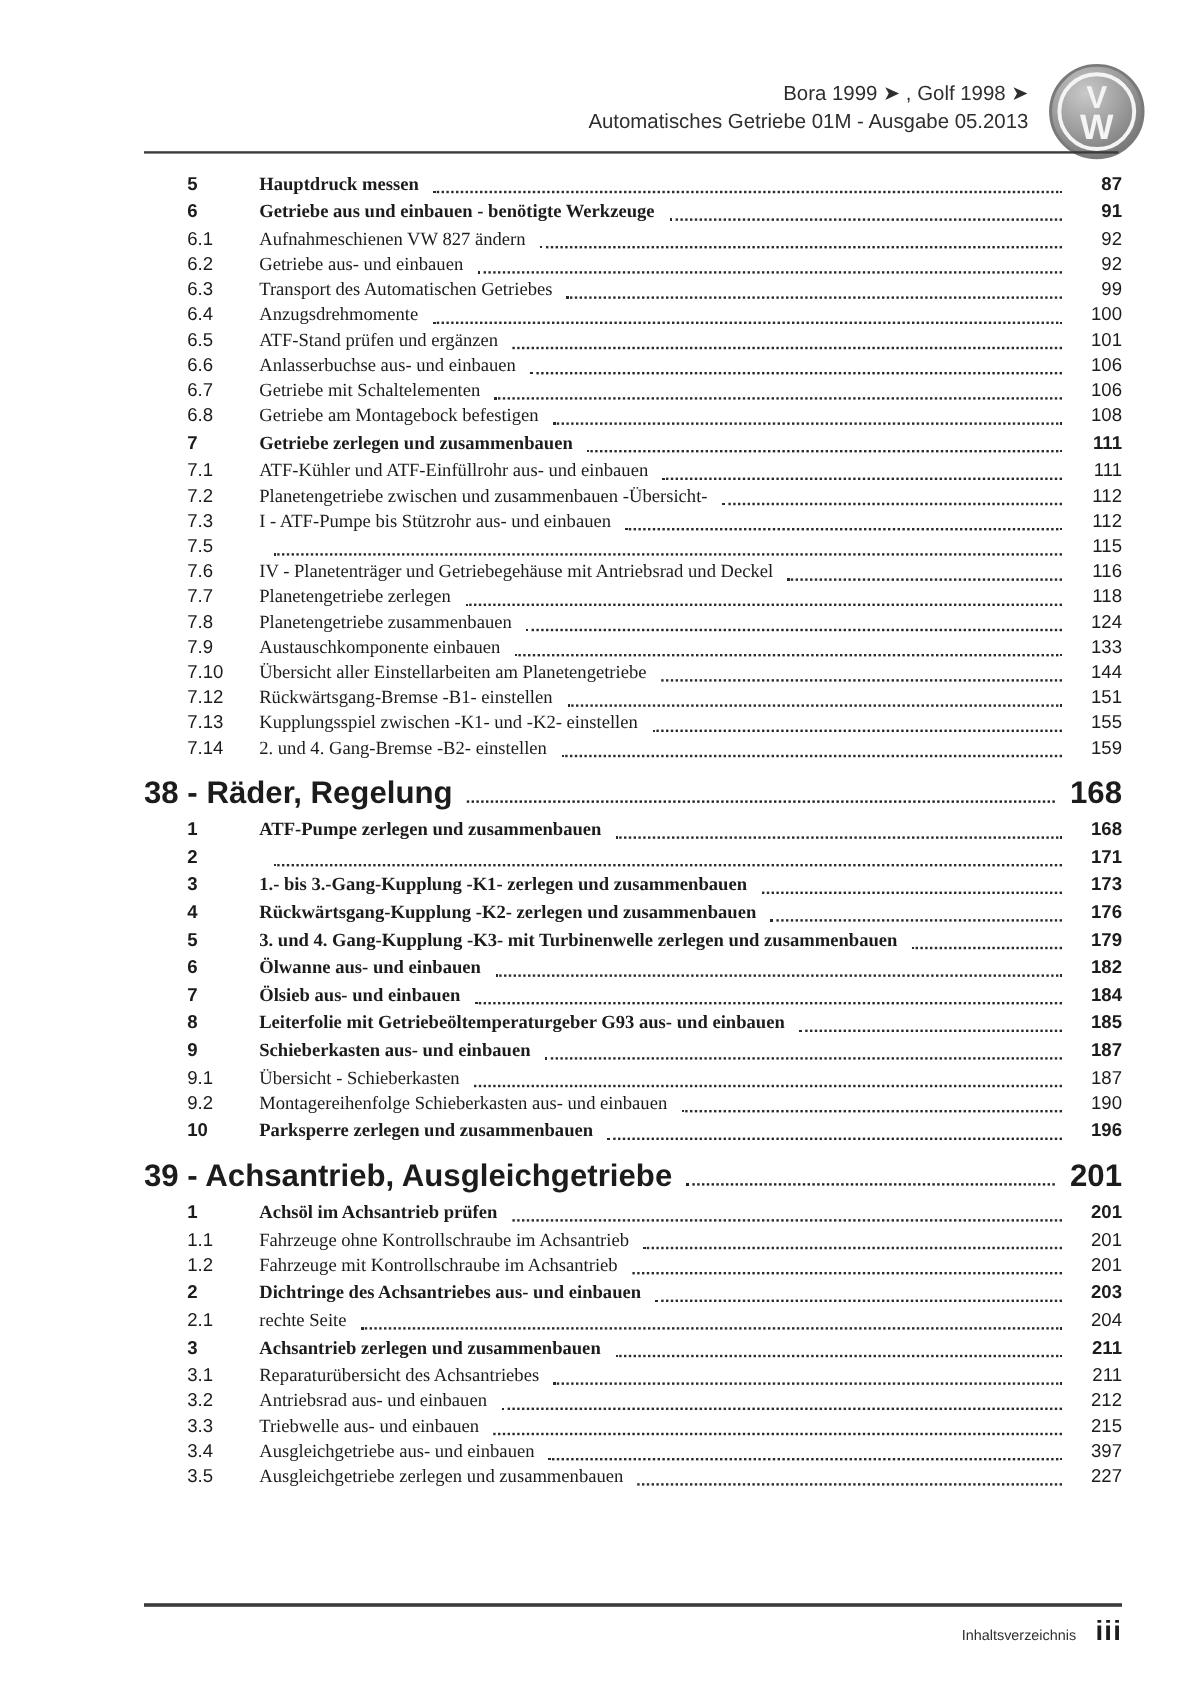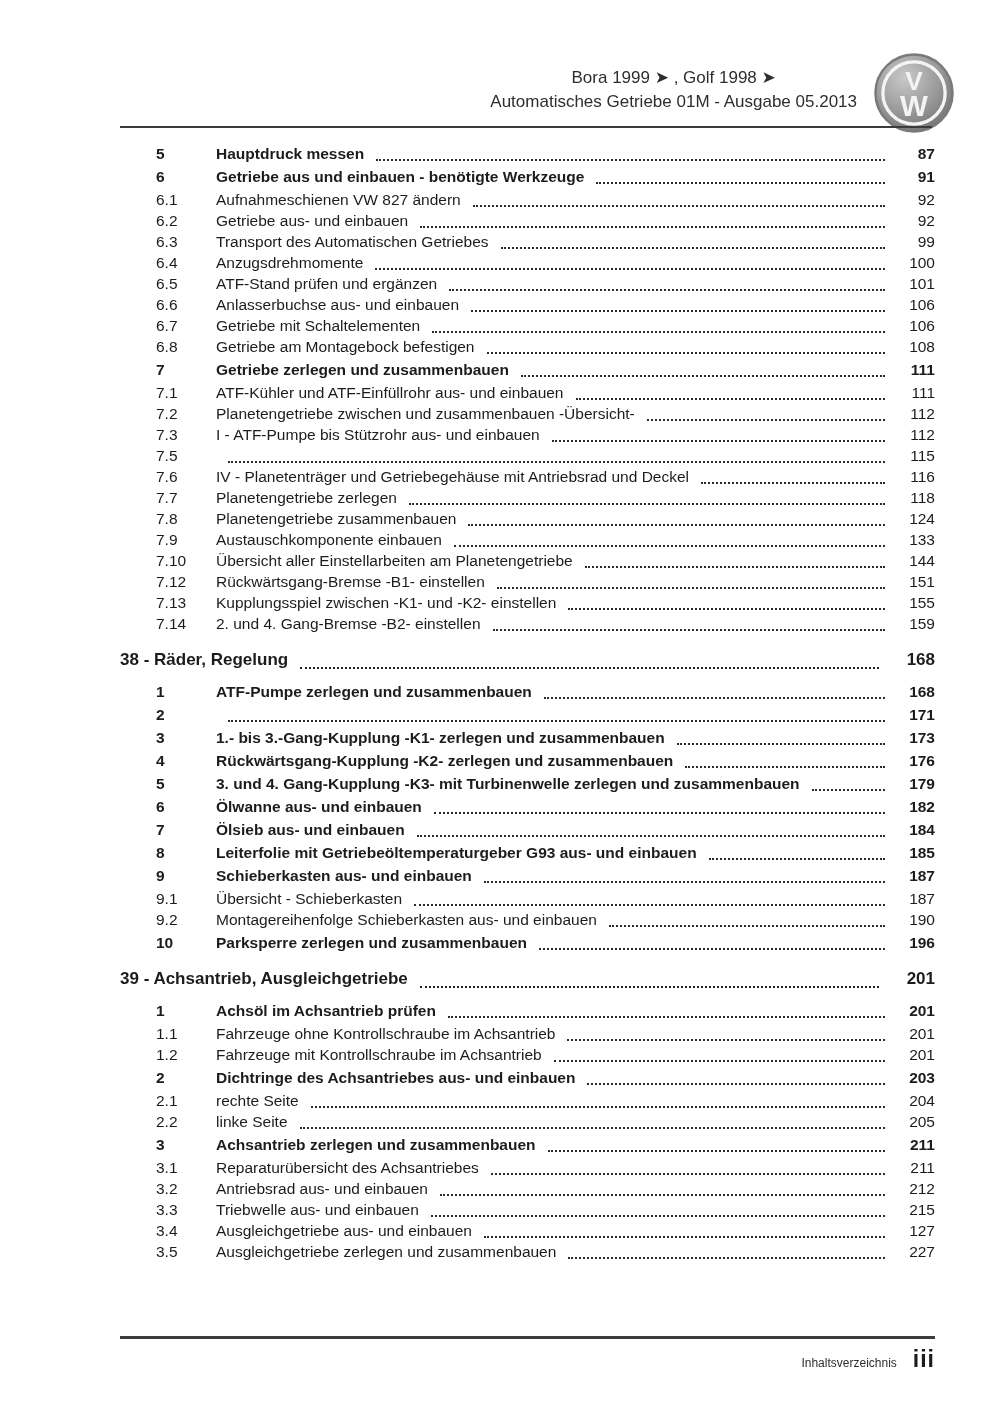--- a/index.html
+++ b/index.html
@@ -11,21 +11,21 @@
     position: relative;
     overflow: hidden;
   }
 
   
   .header {
     position: absolute; top: 52px; left: 120px; width: 835px;
     display: flex; justify-content: flex-end; align-items: flex-start;
   }
   .header-text {
-    text-align: center;
+    text-align: right;
     font-size: 17px; line-height: 24px;
     color: #2e2e2e;
     padding-top: 14px;
     margin-right: 16px;
   }
   .logo-wrap { width: 82px; height: 82px; flex: none; }
   .header-rule {
     position: absolute; top: 126px; left: 120px; width: 812px; height: 2px;
     background: #3c3c3c;
   }
@@ -33,32 +33,32 @@
   
   .toc {
     position: absolute; top: 141px; left: 120px; width: 815px;
   }
   .toc-row {
     display: flex; align-items: baseline;
     font-size: 15.5px; line-height: 21px;
   }
   .toc-row.bold { font-weight: bold; margin: 2px 0; }
   .num { flex: none; width: 60px; margin-left: 36px; }
-  .entry-title { white-space: nowrap; }
+  .entry-title { white-space: nowrap; font-family: Liberation Serif, serif; }
   .leader {
     flex: 1 1 auto; min-width: 18px;
     border-bottom: 2px dotted #2b2b2b;
     margin: 0 10px 3px 12px;
     align-self: flex-end;
   }
   .page-num { flex: none; width: 40px; text-align: right; }
 
   .section-heading {
     display: flex; align-items: baseline;
-    font-size: 17px; font-weight: bold; line-height: 26px;
+    font-size: 26px; font-weight: bold; line-height: 26px;
     margin-top: 13px; margin-bottom: 8px;
   }
   .section-heading .leader { border-bottom: 2.5px dotted #222; margin-bottom: 4px; }
   .section-heading .page-num { width: 46px; }
 
   
   .footer-rule {
     position: absolute; top: 1336px; left: 120px; width: 815px; height: 3px;
     background: #3c3c3c;
   }
@@ -339,26 +339,20 @@
     <span class="entry-title">Dichtringe des Achsantriebes aus- und einbauen</span>
     <span class="leader"></span>
     <span class="page-num">203</span>
   </div>
       <div class="toc-row">
     <span class="num">2.1</span>
     <span class="entry-title">rechte Seite</span>
     <span class="leader"></span>
     <span class="page-num">204</span>
   </div>
-      <div class="toc-row">
-    <span class="num">2.2</span>
-    <span class="entry-title">linke Seite</span>
-    <span class="leader"></span>
-    <span class="page-num">205</span>
-  </div>
       <div class="toc-row bold">
     <span class="num">3</span>
     <span class="entry-title">Achsantrieb zerlegen und zusammenbauen</span>
     <span class="leader"></span>
     <span class="page-num">211</span>
   </div>
       <div class="toc-row">
     <span class="num">3.1</span>
     <span class="entry-title">Reparaturübersicht des Achsantriebes</span>
     <span class="leader"></span>
@@ -373,21 +367,21 @@
       <div class="toc-row">
     <span class="num">3.3</span>
     <span class="entry-title">Triebwelle aus- und einbauen</span>
     <span class="leader"></span>
     <span class="page-num">215</span>
   </div>
       <div class="toc-row">
     <span class="num">3.4</span>
     <span class="entry-title">Ausgleichgetriebe aus- und einbauen</span>
     <span class="leader"></span>
-    <span class="page-num">127</span>
+    <span class="page-num">397</span>
   </div>
       <div class="toc-row">
     <span class="num">3.5</span>
     <span class="entry-title">Ausgleichgetriebe zerlegen und zusammenbauen</span>
     <span class="leader"></span>
     <span class="page-num">227</span>
   </div>
     </div>
 
   <div class="footer-rule"></div>

